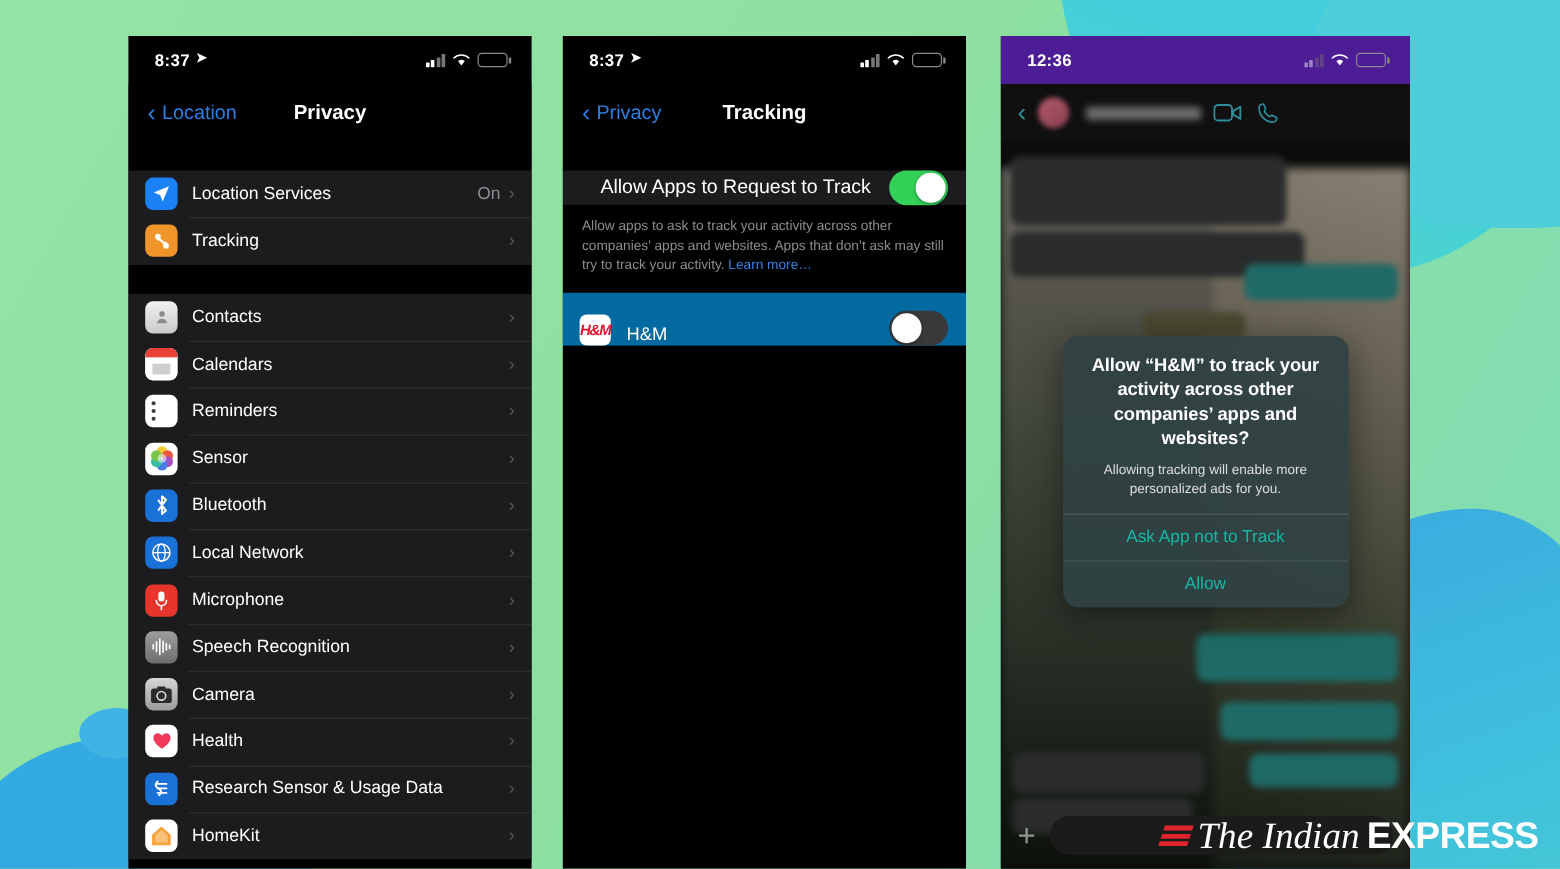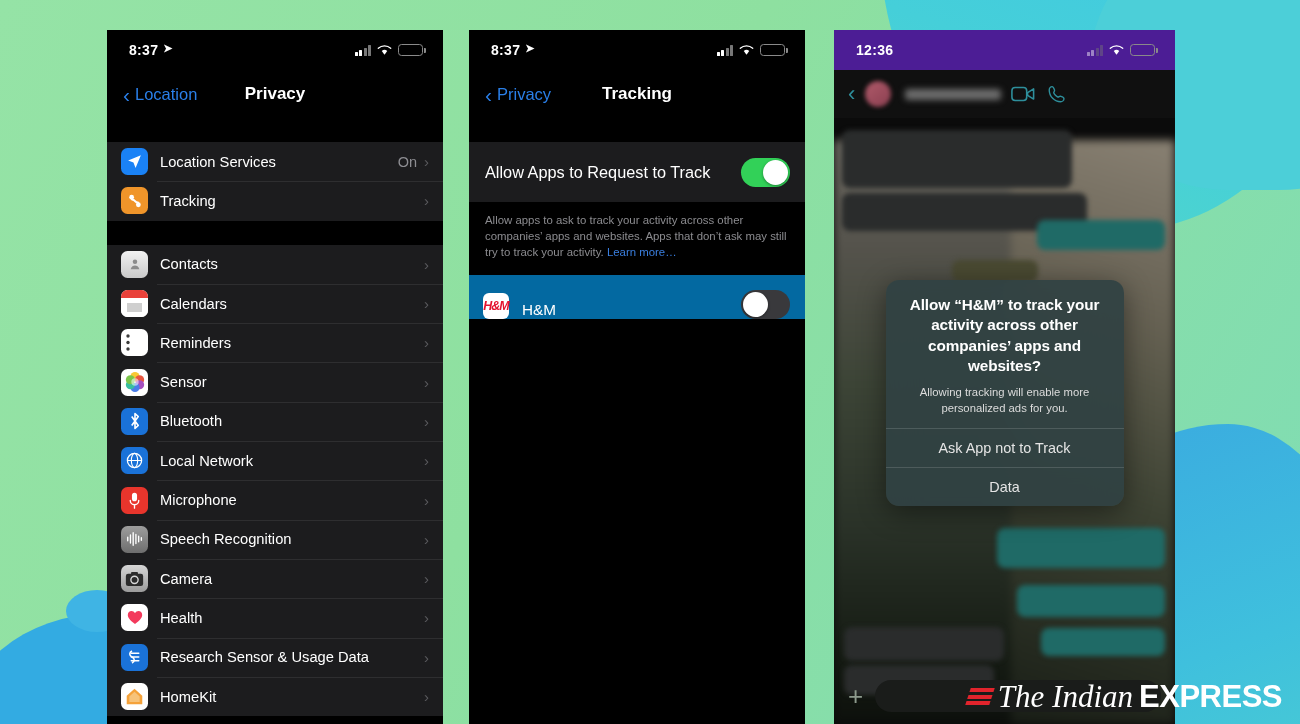--- a/index.html
+++ b/index.html
@@ -117,22 +117,22 @@
     margin-left:12px; white-space:nowrap;
   }
   .row-value { color:#8d8d92; font-size:14.5px; margin-right:7px; }
   .chev-r {
     color:#5a5a5e; font-size:15px; margin-right:14px;
     font-weight:300;
   }
 
   
   .sw-row {
-    display:flex; align-items:center; height:60px;
-    padding:0 15px 0 16px; background:#1c1c1e;
+    display:flex; align-items:center; height:29px;
+    padding:0 15px 0 16px; background:#1c1c1e;text-align:center;
   }
   .sw-label { flex:1; color:#fff; font-size:16.3px; font-weight:500; }
   .toggle {
     width:49px; height:29px; border-radius:15px;
     position:relative; flex:0 0 49px;
   }
   .toggle.on { background:#32d158; }
   .toggle.off { background:#39393c; }
   .knob {
     position:absolute; top:2px; width:25px; height:25px;
@@ -212,21 +212,21 @@
   .att-title {
     color:#fff; font-size:15.3px; font-weight:bold;
     line-height:1.33; letter-spacing:-.1px;
   }
   .att-sub {
     color:#dcdcdc; font-size:11.3px; line-height:1.35;
     margin-top:9px;
   }
   .att-btn {
     padding:11px 4px; text-align:center;
-    color:#e5e5e5; font-size:14.4px;
+    color:#14b8a6; font-size:14.4px;
     border-top:1px solid rgba(255,255,255,.14);
   }
 
   
   .watermark {
     position:absolute; right:18px; bottom:12px;
     display:flex; align-items:center; gap:6px;
     font-size:31px; line-height:1; z-index:40;
   }
   .wm-mark { display:flex; flex-direction:column; gap:2.5px; transform:skewX(-18deg); }
@@ -552,21 +552,21 @@
       <span class="plus">+</span>
       <span class="inputpill"></span>
     </div>
 
     <div class="att">
       <div class="att-body">
         <div class="att-title">Allow “H&amp;M” to track your activity across other companies’ apps and websites?</div>
         <div class="att-sub">Allowing tracking will enable more personalized ads for you.</div>
       </div>
       <div class="att-btn">Ask App not to Track</div>
-      <div class="att-btn">Data</div>
+      <div class="att-btn">Allow</div>
     </div>
 
   </div>
 </div>
 
 <div class="watermark">
   <span class="wm-mark">
       <i></i>
       <i></i>
       <i></i>

